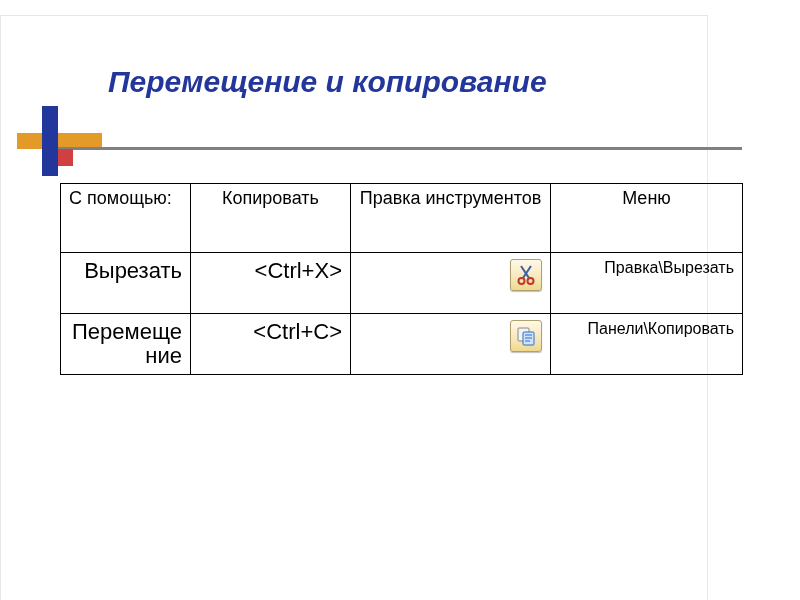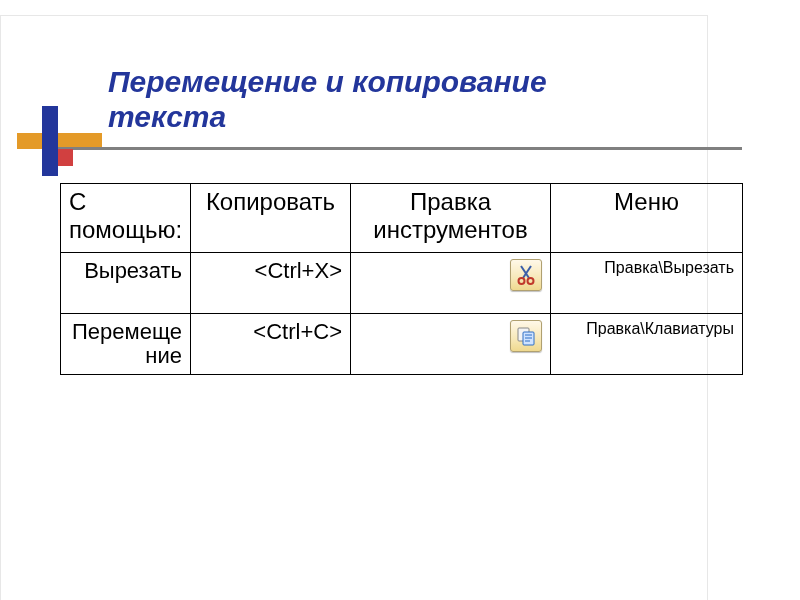--- a/index.html
+++ b/index.html
@@ -85,21 +85,21 @@
   table.data col.c4 { width: 192px; }
 
   table.data th, table.data td {
     border: 1px solid #000;
     padding: 6px 8px 6px 8px;
     vertical-align: top;
     text-align: right;
     font-weight: normal;
   }
   table.data th {
-    font-size: 24px;
+    font-size: 18px;
     text-align: center;
     height: 58px;
     vertical-align: top;
     padding-top: 4px;
     line-height: 1.15;
   }
   table.data th.left {
     text-align: left;
   }
   td.action {
@@ -147,21 +147,20 @@
 
 <div class="slide">
 
   <div class="dec-orange"></div>
   <div class="dec-line"></div>
   <div class="dec-navy"></div>
   <div class="dec-red"></div>
 
   <div class="title">
     <span>Перемещение и копирование</span><br>
-    <span>текста</span>
   </div>
 
   <table class="data">
     <colgroup>
       <col class="c1">
         <col class="c2">
         <col class="c3">
         <col class="c4">
     </colgroup>
     <thead>
@@ -197,19 +196,19 @@
           <span class="tb-btn">
             <svg width="22" height="22" viewBox="0 0 22 22">
               <rect x="3" y="3" width="11" height="13" rx="1" fill="#f4f4f4" stroke="#888"></rect>
               <rect x="8" y="7" width="11" height="13" rx="1" fill="#cfe3ff" stroke="#2e6fc4"></rect>
               <line x1="10" y1="10" x2="17" y2="10" stroke="#2e6fc4"></line>
               <line x1="10" y1="13" x2="17" y2="13" stroke="#2e6fc4"></line>
               <line x1="10" y1="16" x2="15" y2="16" stroke="#2e6fc4"></line>
             </svg>
           </span>
         </td>
-        <td class="menu">Правка\Клавиатуры</td>
+        <td class="menu">Панели\Копировать</td>
       </tr>
 
     </tbody>
   </table>
 
 </div>
 
 </body></html>

